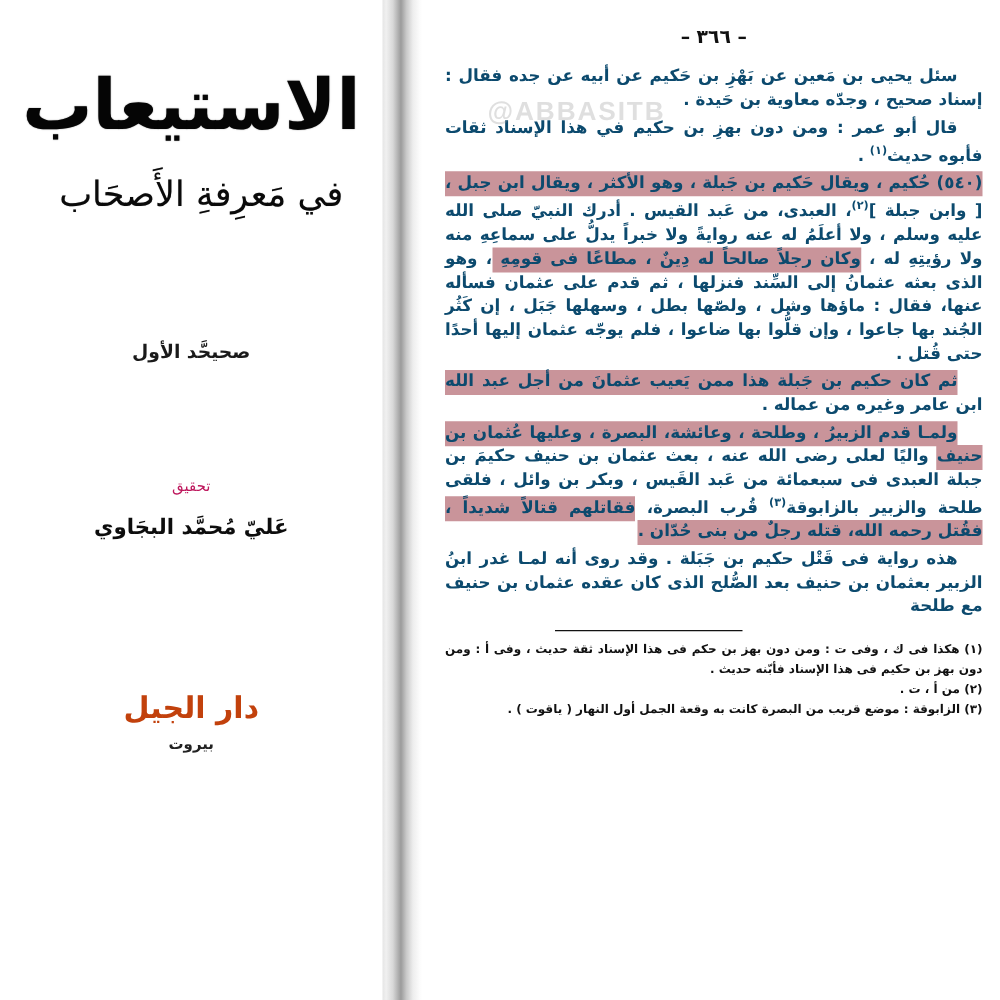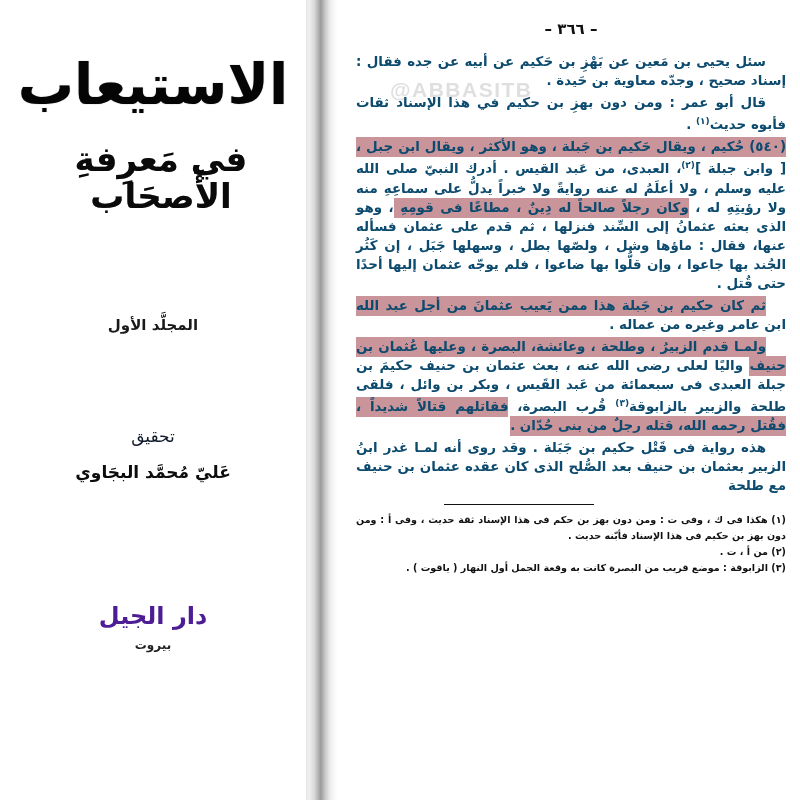--- a/index.html
+++ b/index.html
@@ -49,43 +49,43 @@
     text-align:center;
   }
   .tp-main{
     font-family:"DejaVu Sans","Liberation Sans",sans-serif;
     font-size:56px;font-weight:700;color:#050505;
     letter-spacing:-1px;line-height:1.05;
     margin:22px 0 0 0;
     text-shadow:0 0 1px rgba(0,0,0,.55);
   }
   .tp-sub{
-    font-size:34px;font-weight:700;color:#0a0a0a;
+    font-size:28px;font-weight:400;color:#0a0a0a;
     margin-top:26px;line-height:1.1;
     text-shadow:0 0 .6px rgba(0,0,0,.4);
     padding-left:16px;
   }
   .tp-author{
     font-size:16px;font-weight:700;color:#111;
     margin-top:30px;letter-spacing:0px;
   }
   .tp-volume{
     font-size:15px;font-weight:600;color:#1a1a1a;
     margin-top:100px;
   }
   .tp-edited-label{
-    font-size:17px;font-weight:500;color:#0f172a;
+    font-size:12px;font-weight:500;color:#be185d;
     margin-top:92px;letter-spacing:4px;
   }
   .tp-editor{
     font-size:17px;font-weight:700;color:#0d0d0d;
     margin-top:16px;
   }
   .tp-publisher{
-    font-size:24px;font-weight:700;color:#4c1d95;
+    font-size:24px;font-weight:700;color:#c2410c;
     margin-top:120px;
   }
   .tp-city{
     font-size:12px;font-weight:600;color:#222;
     margin-top:8px;letter-spacing:2px;
   }
 
   
   .text-page{
     position:absolute;inset:0;
@@ -154,21 +154,21 @@
 </style>
 </head>
 <body>
 
 <div class="spread">
 
   <div class="page page-left">
     <div class="title-page">
       <div class="tp-main">الاستيعاب</div>
       <div class="tp-sub">في مَعرِفةِ الأَصحَاب</div>
-      <div class="tp-volume">المجلَّد الأول</div>
+      <div class="tp-volume">صحيحَّد الأول</div>
       <div class="tp-edited-label">تحقيق</div>
       <div class="tp-editor">عَليّ مُحمَّد البجَاوي</div>
       <div class="tp-publisher">دار الجيل</div>
       <div class="tp-city">بيروت</div>
     </div>
   </div>
 
   <div class="gutter"></div>
 
   <div class="page page-right">

